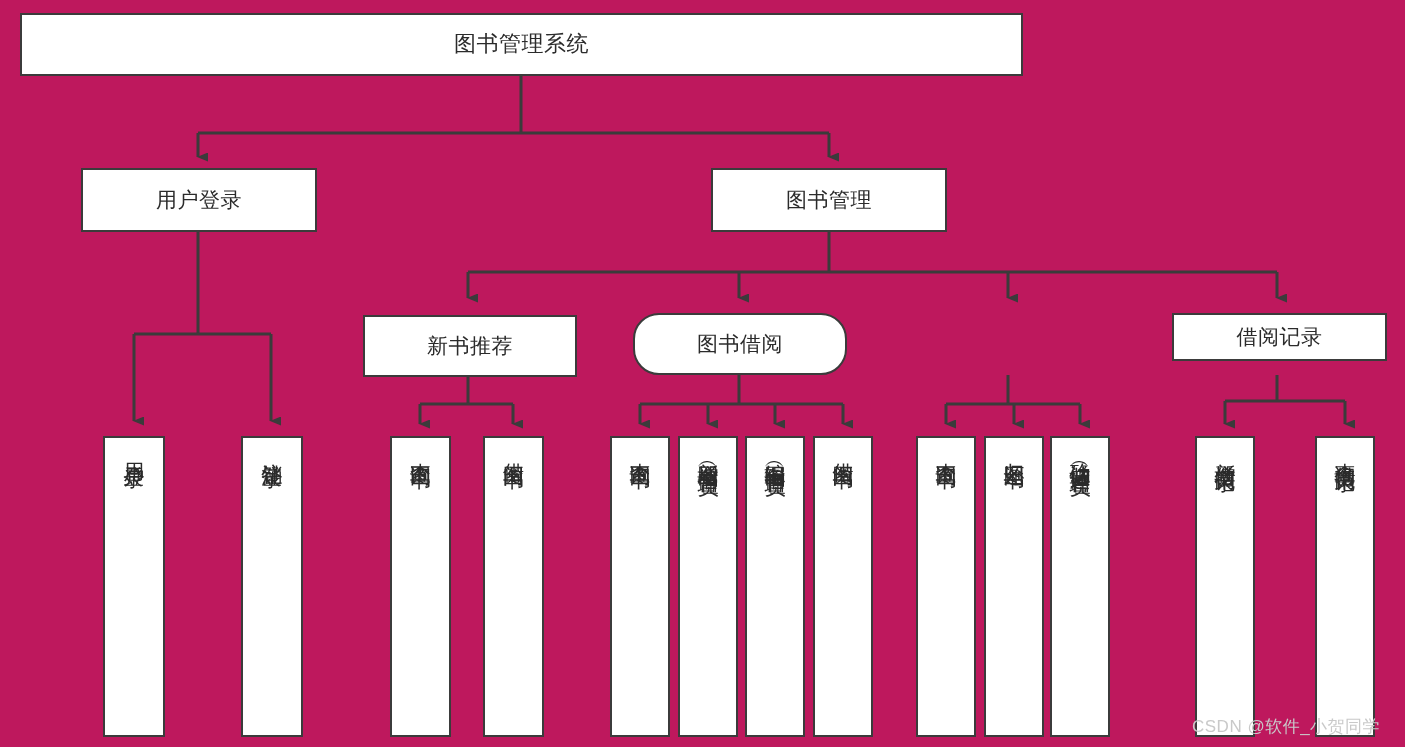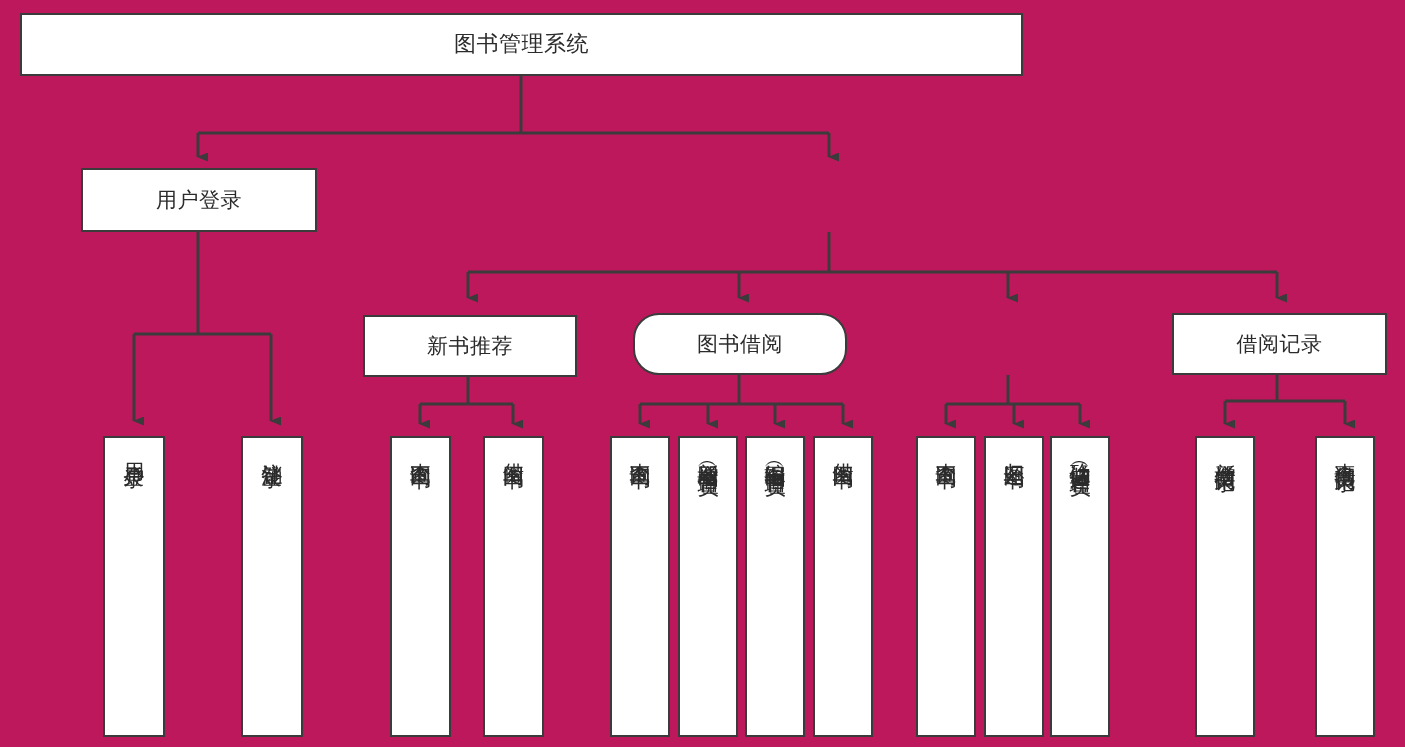--- a/index.html
+++ b/index.html
@@ -126,31 +126,34 @@
   </svg>
 
   <div class="node-box root horizontal" style="left:20px; top:13px; width:1003px; height:63px;">
     <span class="node-label">图书管理系统</span>
   </div>
 
   <div class="node-box horizontal" style="left:81px; top:168px; width:236px; height:64px;">
     <span class="node-label">用户登录</span>
   </div>
 
+  <div class="node-box horizontal" style="left:711px; top:168px; width:236px; height:64px;">
+    <span class="node-label">图书管理</span>
+  </div>
 
   <div class="node-box horizontal" style="left:363px; top:315px; width:214px; height:62px;">
     <span class="node-label">新书推荐</span>
   </div>
 
   <div class="node-box horizontal" style="left:633px; top:313px; width:214px; height:62px;border-radius:26px;">
     <span class="node-label">图书借阅</span>
   </div>
 
 
-  <div class="node-box horizontal" style="left:1172px; top:313px; width:215px; height:62px;">
+  <div class="node-box horizontal" style="left:1172px; top:313px; width:215px; height:48px;">
     <span class="node-label">借阅记录</span>
   </div>
 
   <div class="node-box vertical" style="left:103px; top:436px; width:62px; height:301px;">
     <span class="node-label">用户登录</span>
   </div>
 
   <div class="node-box vertical" style="left:241px; top:436px; width:62px; height:301px;">
     <span class="node-label">注销登录</span>
   </div>
@@ -192,14 +195,15 @@
   </div>
 
   <div class="node-box vertical" style="left:1195px; top:436px; width:60px; height:301px;">
     <span class="node-label">新增借阅记录</span>
   </div>
 
   <div class="node-box vertical" style="left:1315px; top:436px; width:60px; height:301px;">
     <span class="node-label">查询借阅记录</span>
   </div>
 
+  <div class="watermark" style="left:1192px; top:715px;">CSDN @软件_小贺同学</div>
 
 </div>
 
 </body></html>

